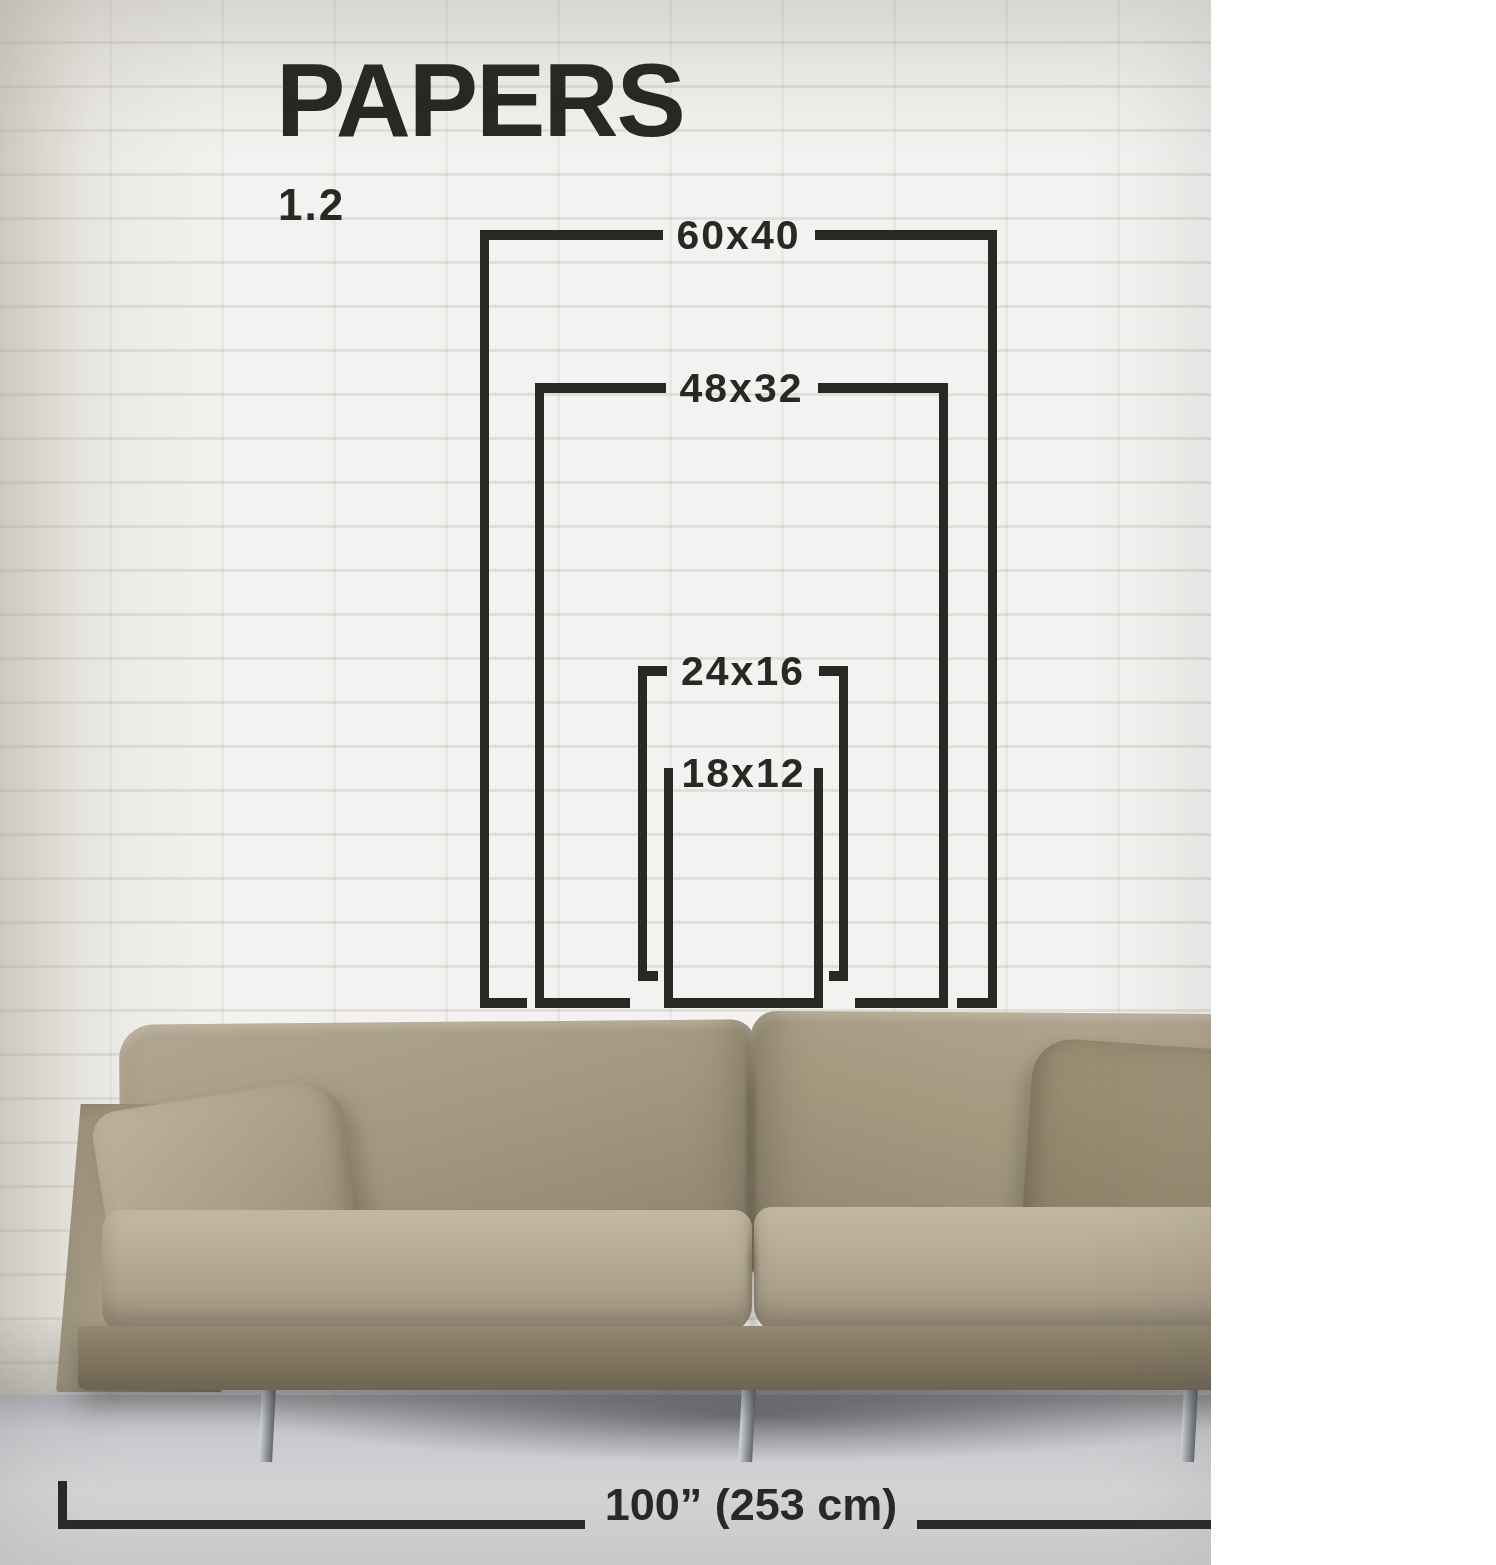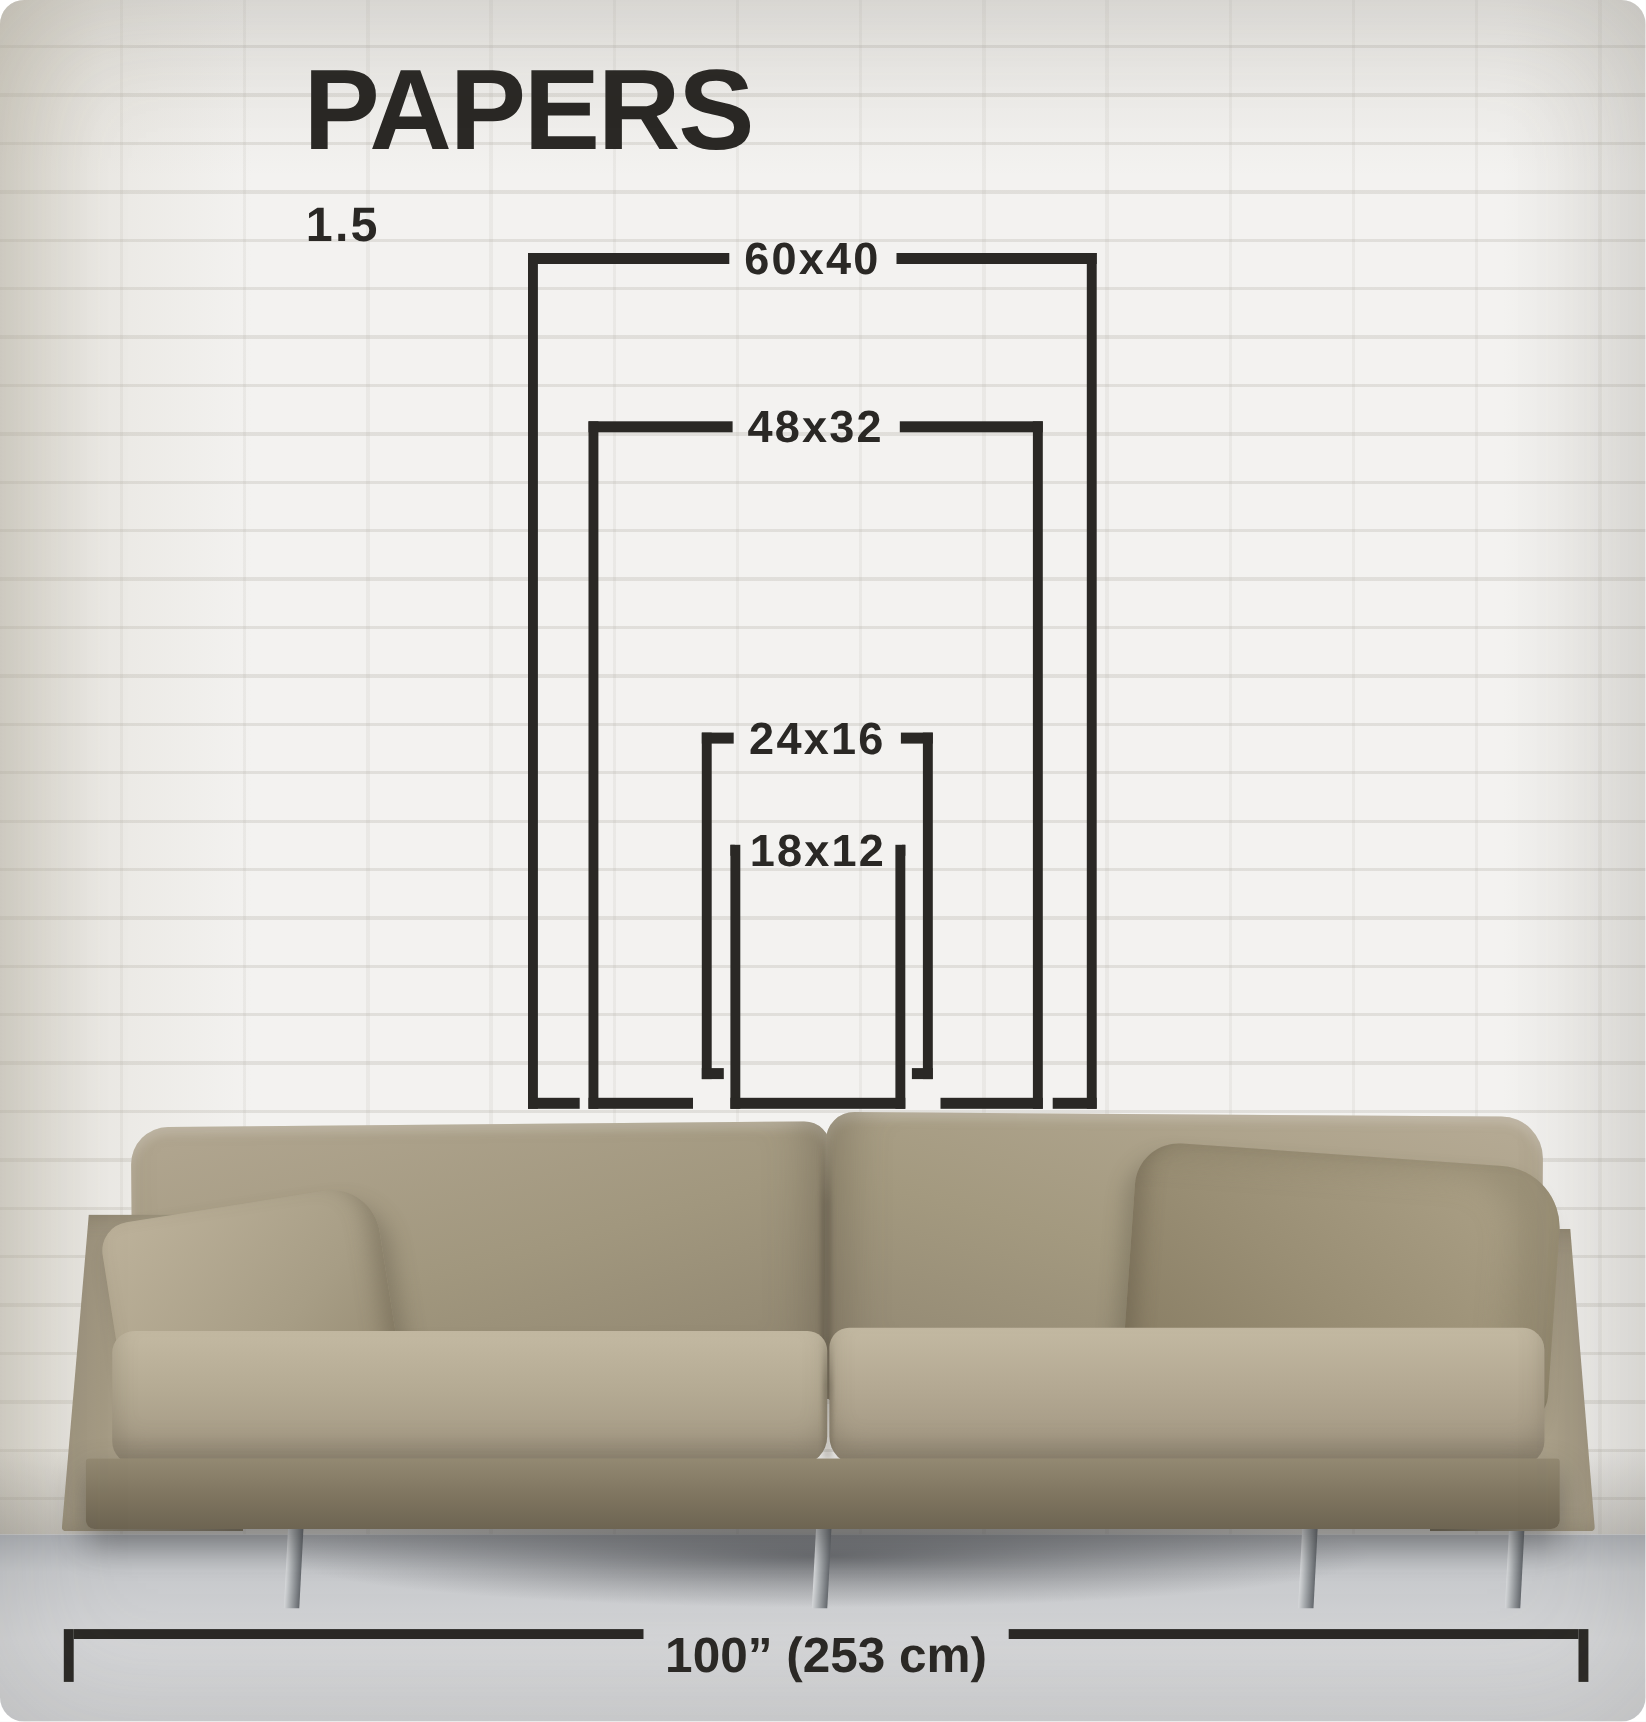--- a/index.html
+++ b/index.html
@@ -2,21 +2,21 @@
 <html style="--ink: #2a2825;"><head>
 <meta charset="utf-8">
 <style>
   :root{
     --ink:#2a2825;
   }
   *{margin:0;padding:0;box-sizing:border-box;}
   html,body{width:1496px;height:1565px;overflow:hidden;background:#fff;}
   body{font-family:"Liberation Sans", sans-serif;position:relative;}
 
-  .canvas{position:absolute;left:0;top:0;width:1496px;height:1565px;overflow:hidden;border-radius:22px;}
+  .canvas{position:absolute;left:0;top:0;width:1211px;height:1565px;overflow:hidden;}
 
   
   .wall{
     position:absolute;left:0;top:0;width:1496px;height:1395px;
     background-color:#f3f2f0;
     background-image:
       linear-gradient(90deg, rgba(190,183,165,0.50), rgba(190,183,165,0.16) 95px, rgba(190,183,165,0) 230px),
       linear-gradient(270deg, rgba(172,168,158,0.22), rgba(172,168,158,0) 130px),
       linear-gradient(180deg, rgba(178,173,162,0.22), rgba(178,173,162,0) 160px),
       repeating-linear-gradient(180deg, rgba(0,0,0,0) 0 41px, rgba(176,172,163,0.28) 41px 44px),
@@ -140,21 +140,21 @@
   .rect-60 .bottom-left{width:47px;} .rect-60 .bottom-right{width:40px;}
   .rect-48{left:535px;top:383px;width:413px;height:625px;padding-left:12px;}
   .rect-48 .bottom-left{width:95px;} .rect-48 .bottom-right{width:93px;}
   .rect-24{left:638px;top:666px;width:210px;height:315px;}
   .rect-24 .bottom-left{width:20px;} .rect-24 .bottom-right{width:19px;}
   .rect-18{left:664px;top:768px;width:159px;height:240px;}
 
   
   .dimension{
     position:absolute;left:58px;top:1481px;width:1386px;height:48px;z-index:6;
-    display:flex;align-items:flex-start;
+    display:flex;align-items:flex-end;
   }
   .dim-tick{width:9px;height:48px;background:var(--ink);}
   .dim-line{flex:1;height:9px;background:var(--ink);}
   .dim-label{
     font-size:45px;font-weight:bold;line-height:48px;color:var(--ink);
     padding:0 20px;white-space:nowrap;letter-spacing:0;
   }
 
   
   .vignette{
@@ -183,21 +183,21 @@
     <div class="arm-right"></div>
     <div class="pillow-left"></div>
     <div class="pillow-right"></div>
     <div class="seat-left"></div>
     <div class="seat-right"></div>
     <div class="seat-seam"></div>
     <div class="base-frame"></div>
   </div>
 
   <div class="title">PAPERS</div>
-  <div class="ratio">1.5</div>
+  <div class="ratio">1.2</div>
 
   <div class="diagram">
 
     <div class="size-rect rect-60">
       <div class="top-row">
         <span class="top-seg"></span>
         <span class="size-label">60x40</span>
         <span class="top-seg"></span>
       </div>
       <div class="edge edge-left"></div>

